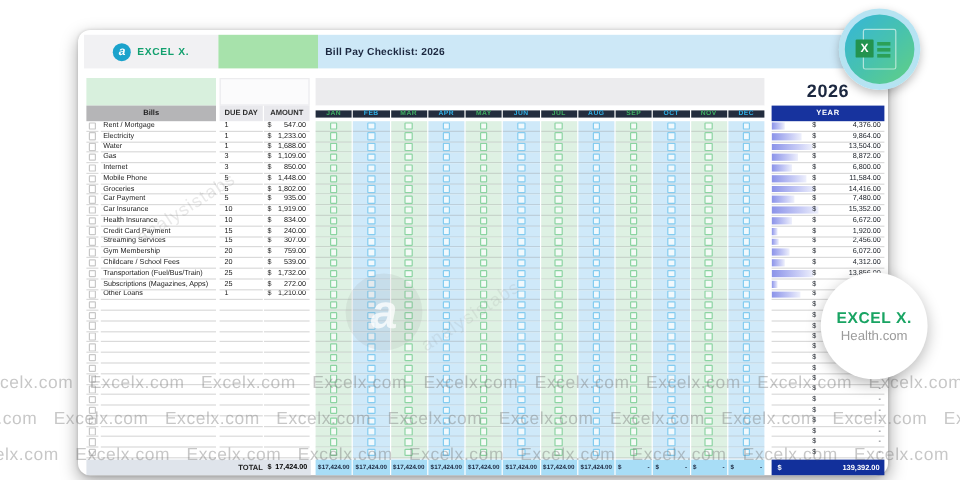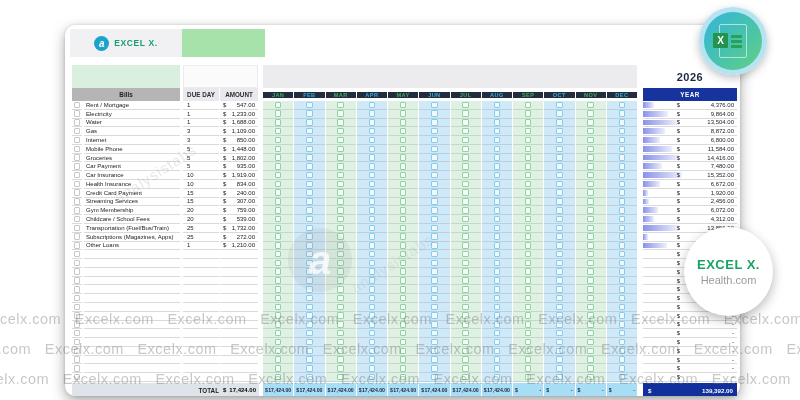--- a/index.html
+++ b/index.html
@@ -15,21 +15,21 @@
   #logo-text{font-size:8.5px;font-weight:bold;color:#12a06e;letter-spacing:.6px;}
   #green-block{width:83px;background:#a7e2ab;}
   #title-zone{flex:1;background:#cde8f7;display:flex;align-items:center;padding-left:6px;}
   #page-title{font-size:8.5px;font-weight:bold;color:#1c2840;letter-spacing:.2px;}
   
   .preband{position:absolute;top:40px;height:23px;}
   #pre-bills{left:7px;width:108px;background:#d8f0dd;}
   #pre-dueamt{left:118px;width:75px;background:#fbfbfc;border:1px solid #ececee;box-sizing:border-box;}
   #pre-months{left:198px;width:374px;background:#ececee;}
   #pre-year{left:578px;width:94px;background:#fff;display:flex;align-items:center;justify-content:center;}
-  #year-label{font-size:11px;font-weight:bold;color:#1c2840;letter-spacing:.5px;}
+  #year-label{font-size:15px;font-weight:bold;color:#1c2840;letter-spacing:.5px;}
   
   .colhead{position:absolute;top:63px;height:13px;display:flex;align-items:center;justify-content:center;
     font-size:6.3px;font-weight:bold;color:#2e2e2e;box-sizing:border-box;}
   #head-bills{left:7px;width:108px;background:#b5b5b7;color:#1e1e1e;}
   #head-due{left:118px;width:36px;background:#e9e9ed;}
   #head-amt{left:155px;width:38px;background:#e9e9ed;}
   #head-months{left:198px;width:374px;display:grid;grid-template-columns:repeat(12,1fr);gap:1px;
     background:#fff;padding:0;}
   #head-months .mh{background:#232d3e;display:flex;align-items:center;justify-content:center;
     font-size:5.6px;font-weight:bold;letter-spacing:.4px;}
@@ -101,20 +101,23 @@
 </head>
 <body>
 
 <div id="card">
   <div id="header-bar">
     <div id="logo-zone">
       <div id="logo-circle">a</div>
       <div id="logo-text">EXCEL X.</div>
     </div>
     <div id="green-block"></div>
+    <div id="title-zone">
+      <span id="page-title">Bill Pay Checklist: 2026</span>
+    </div>
   </div>
 
   <div id="pre-bills" class="preband"></div>
   <div id="pre-dueamt" class="preband"></div>
   <div id="pre-months" class="preband"></div>
   <div id="pre-year" class="preband">
     <span id="year-label">2026</span>
   </div>
 
   <div id="head-bills" class="colhead">Bills</div>

